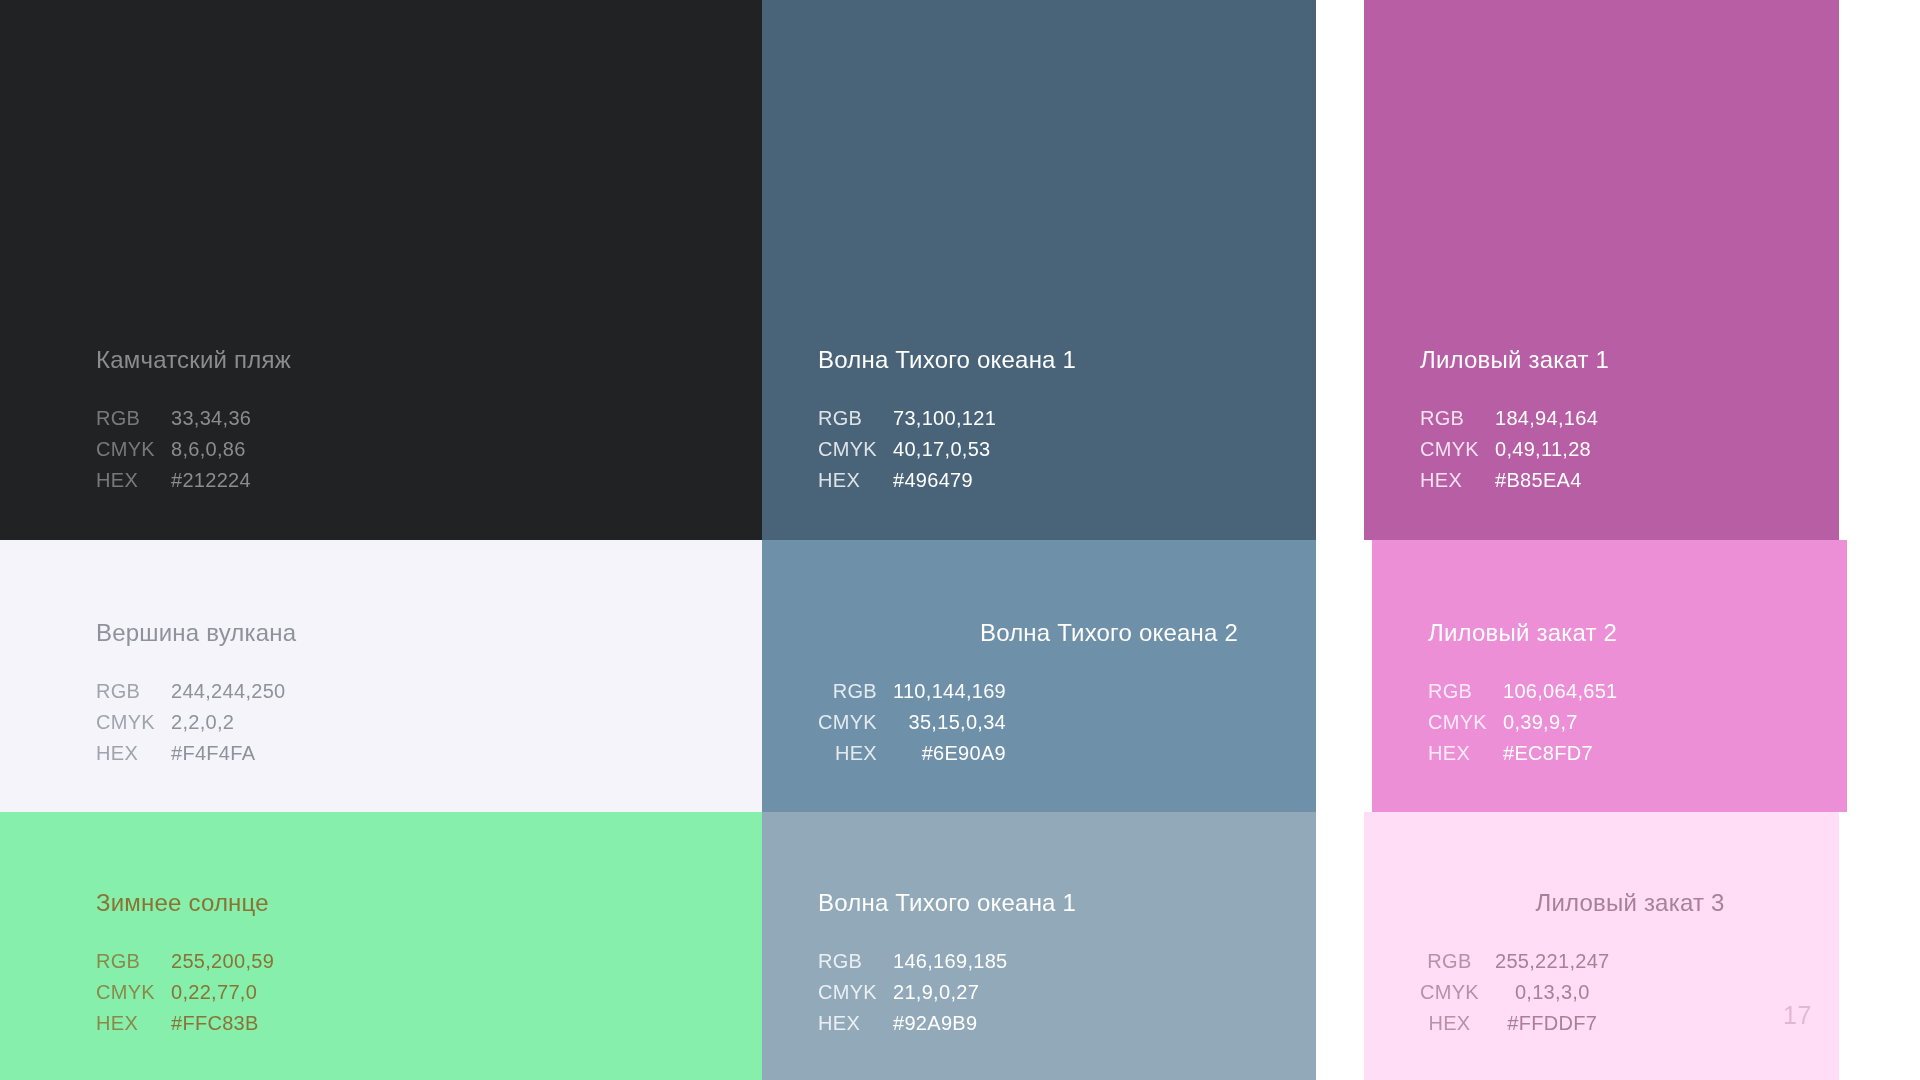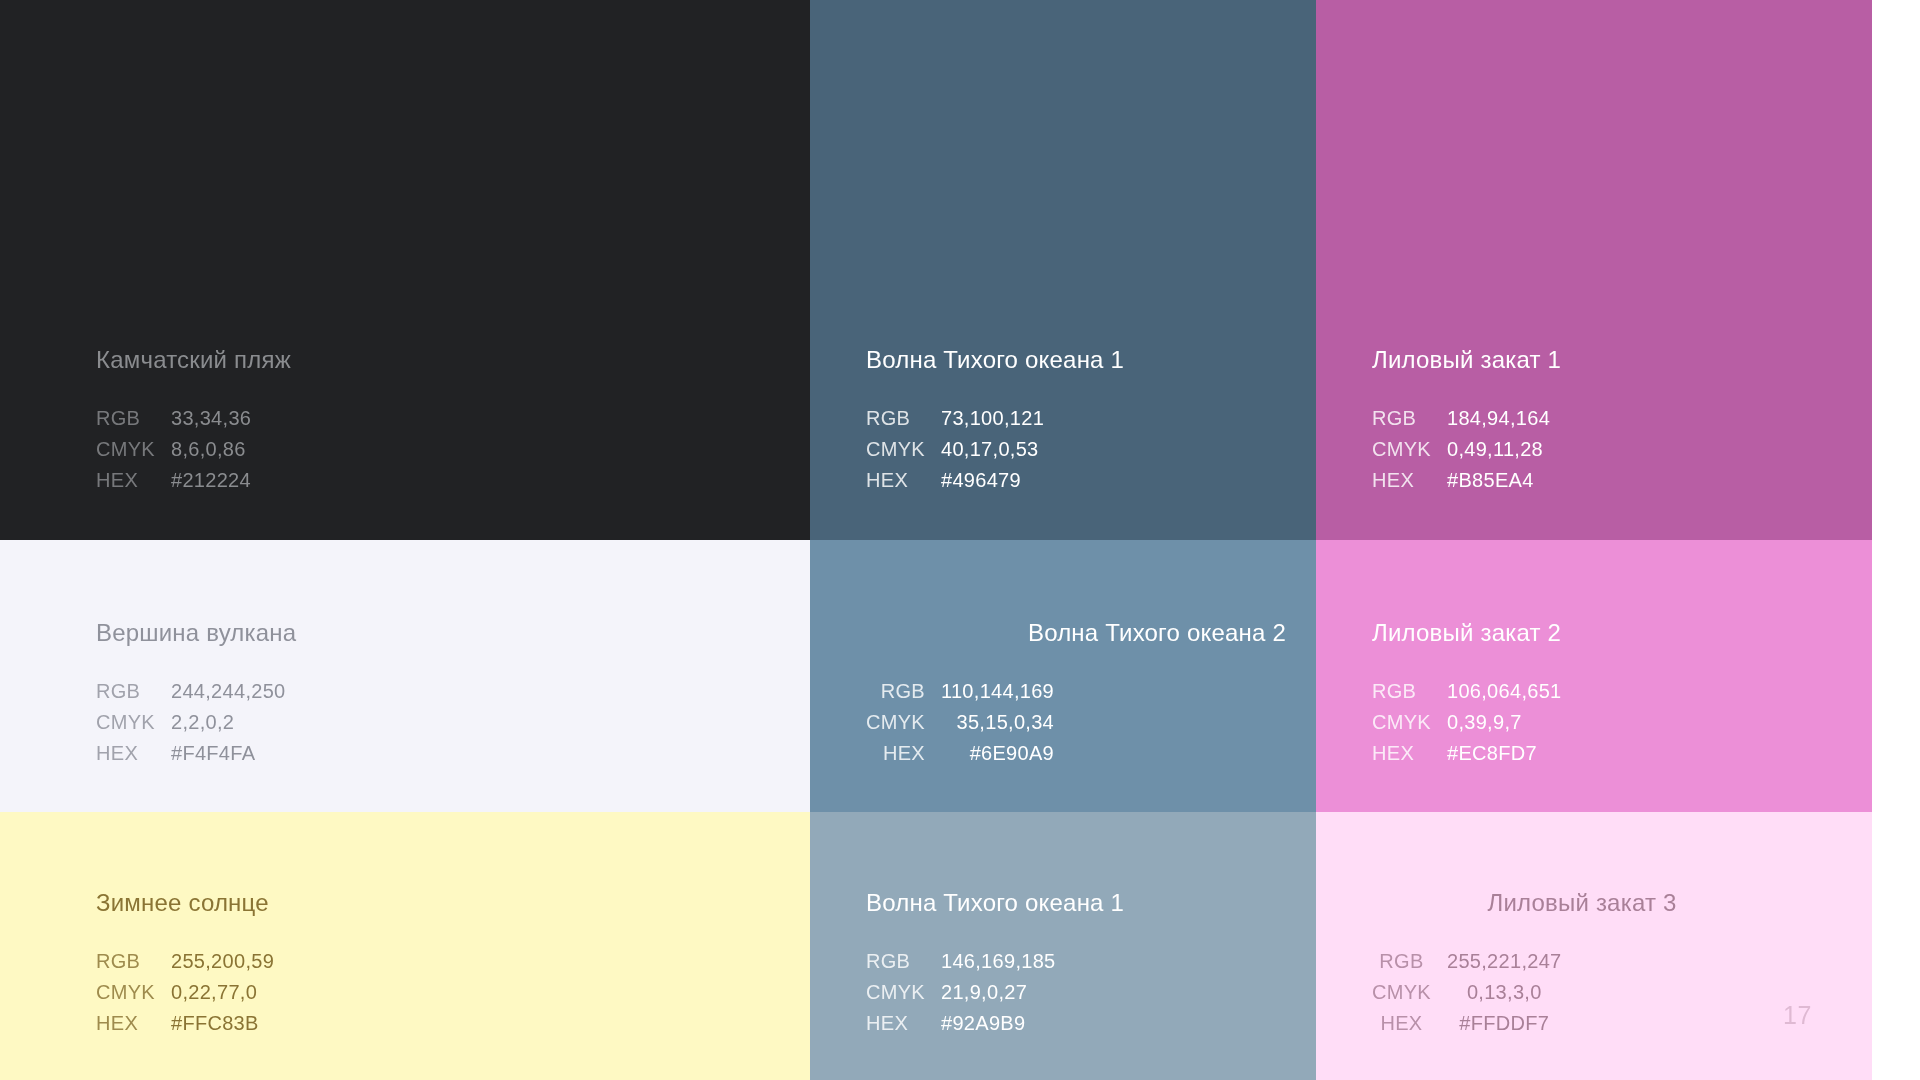--- a/index.html
+++ b/index.html
@@ -20,22 +20,22 @@
     height: 1080px;
   }
 
   .swatch {
     position: absolute;
     overflow: hidden;
   }
 
   
   .col-1 { left: 0px;    width: 810px;  }
-  .col-2 { left: 810px;  width: 554px;  }
-  .col-3 { left: 1316px; width: 556px;  }
+  .col-2 { left: 762px;  width: 554px;  }
+  .col-3 { left: 1364px; width: 475px;  }
 
   
   .row-1 { top: 0px;   height: 540px; padding-left: 21px; }
   .row-2 { top: 540px; height: 272px; }
   .row-3 { top: 812px; height: 268px; }
 
   
   .swatch-body {
     position: absolute;
     left: 96px;
@@ -197,21 +197,21 @@
         </tr>
         <tr>
           <td class="spec-label">HEX</td>
           <td class="spec-value">#6E90A9</td>
         </tr>
       </tbody>
         </table>
     </div>
   </div>
 
-  <div class="swatch col-3 row-2" style="background-color: rgb(236, 143, 215); color: rgb(255, 255, 255);">
+  <div class="swatch col-3 row-2" style="background-color: rgb(236, 143, 215); color: rgb(255, 255, 255); margin-left: 8px;">
     <div class="swatch-body">
       <div class="swatch-name">Лиловый закат 2</div>
       <table class="spec-table">
         <tbody>
             <tr>
           <td class="spec-label">RGB</td>
           <td class="spec-value">106,064,651</td>
         </tr>
         <tr>
           <td class="spec-label">CMYK</td>
@@ -219,21 +219,21 @@
         </tr>
         <tr>
           <td class="spec-label">HEX</td>
           <td class="spec-value">#EC8FD7</td>
         </tr>
       </tbody>
         </table>
     </div>
   </div>
 
-  <div class="swatch col-1 row-3" style="background-color: #fef9c3; color: rgb(138, 116, 52);">
+  <div class="swatch col-1 row-3" style="background-color: #86efac; color: rgb(138, 116, 52);">
     <div class="swatch-body">
       <div class="swatch-name">Зимнее солнце</div>
       <table class="spec-table">
         <tbody>
             <tr>
           <td class="spec-label">RGB</td>
           <td class="spec-value">255,200,59</td>
         </tr>
         <tr>
           <td class="spec-label">CMYK</td>

